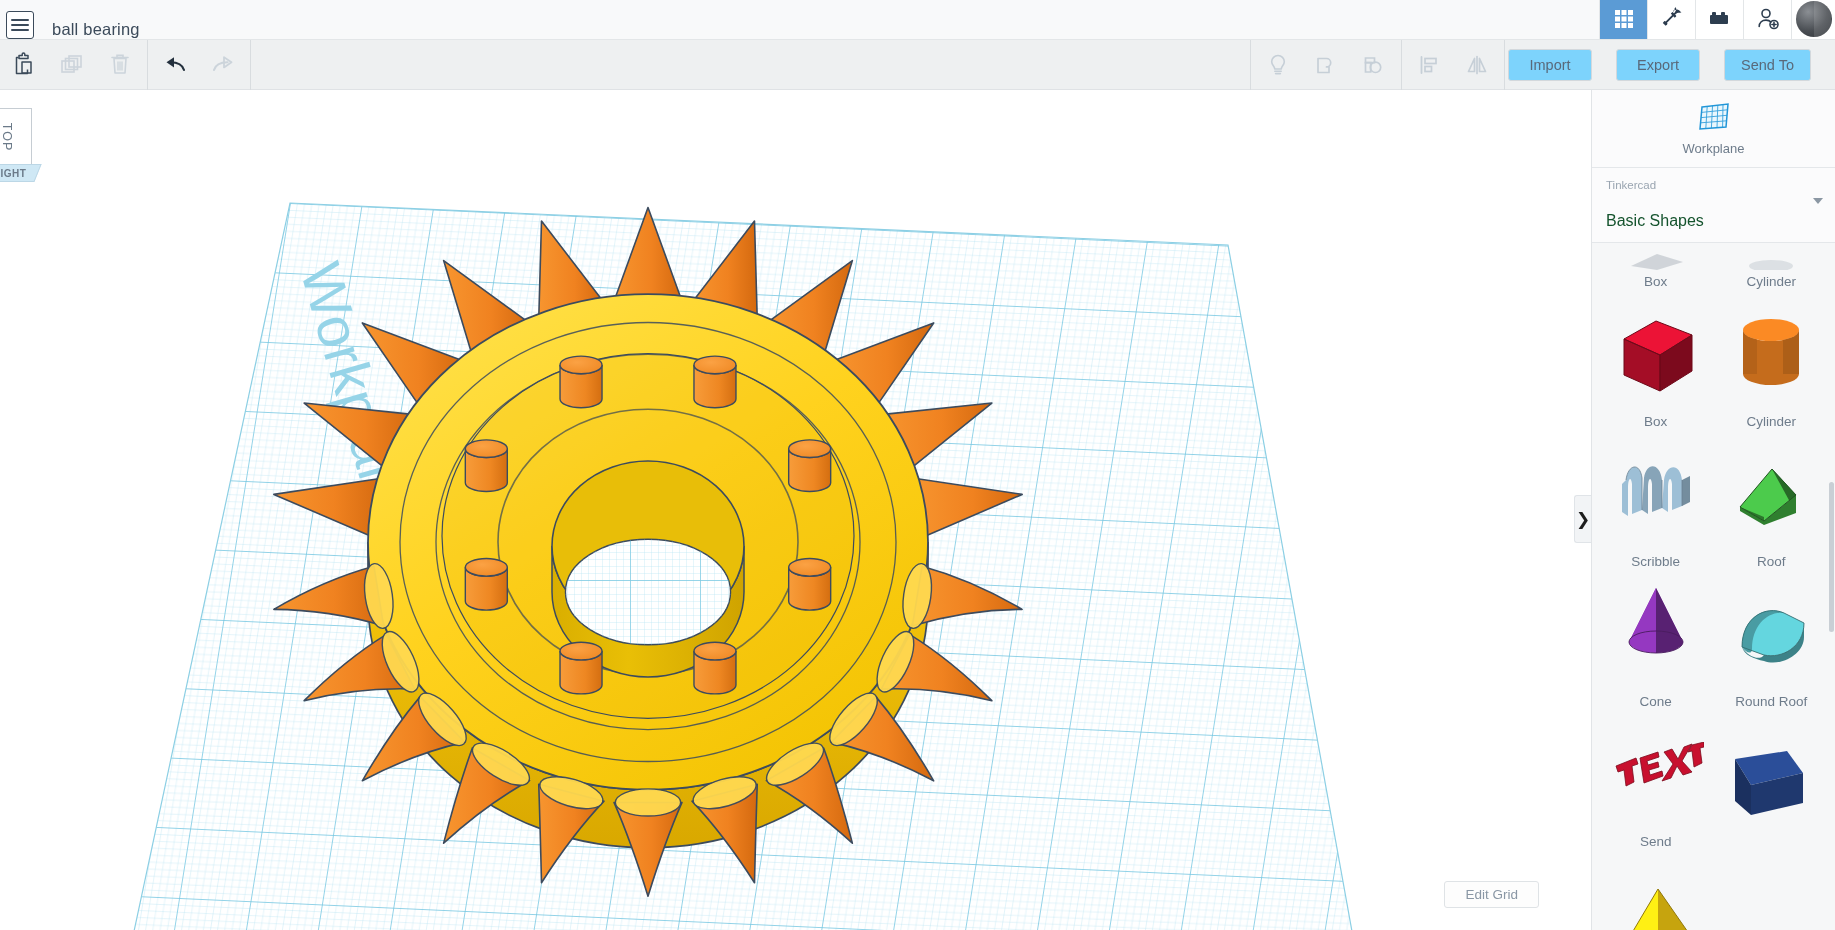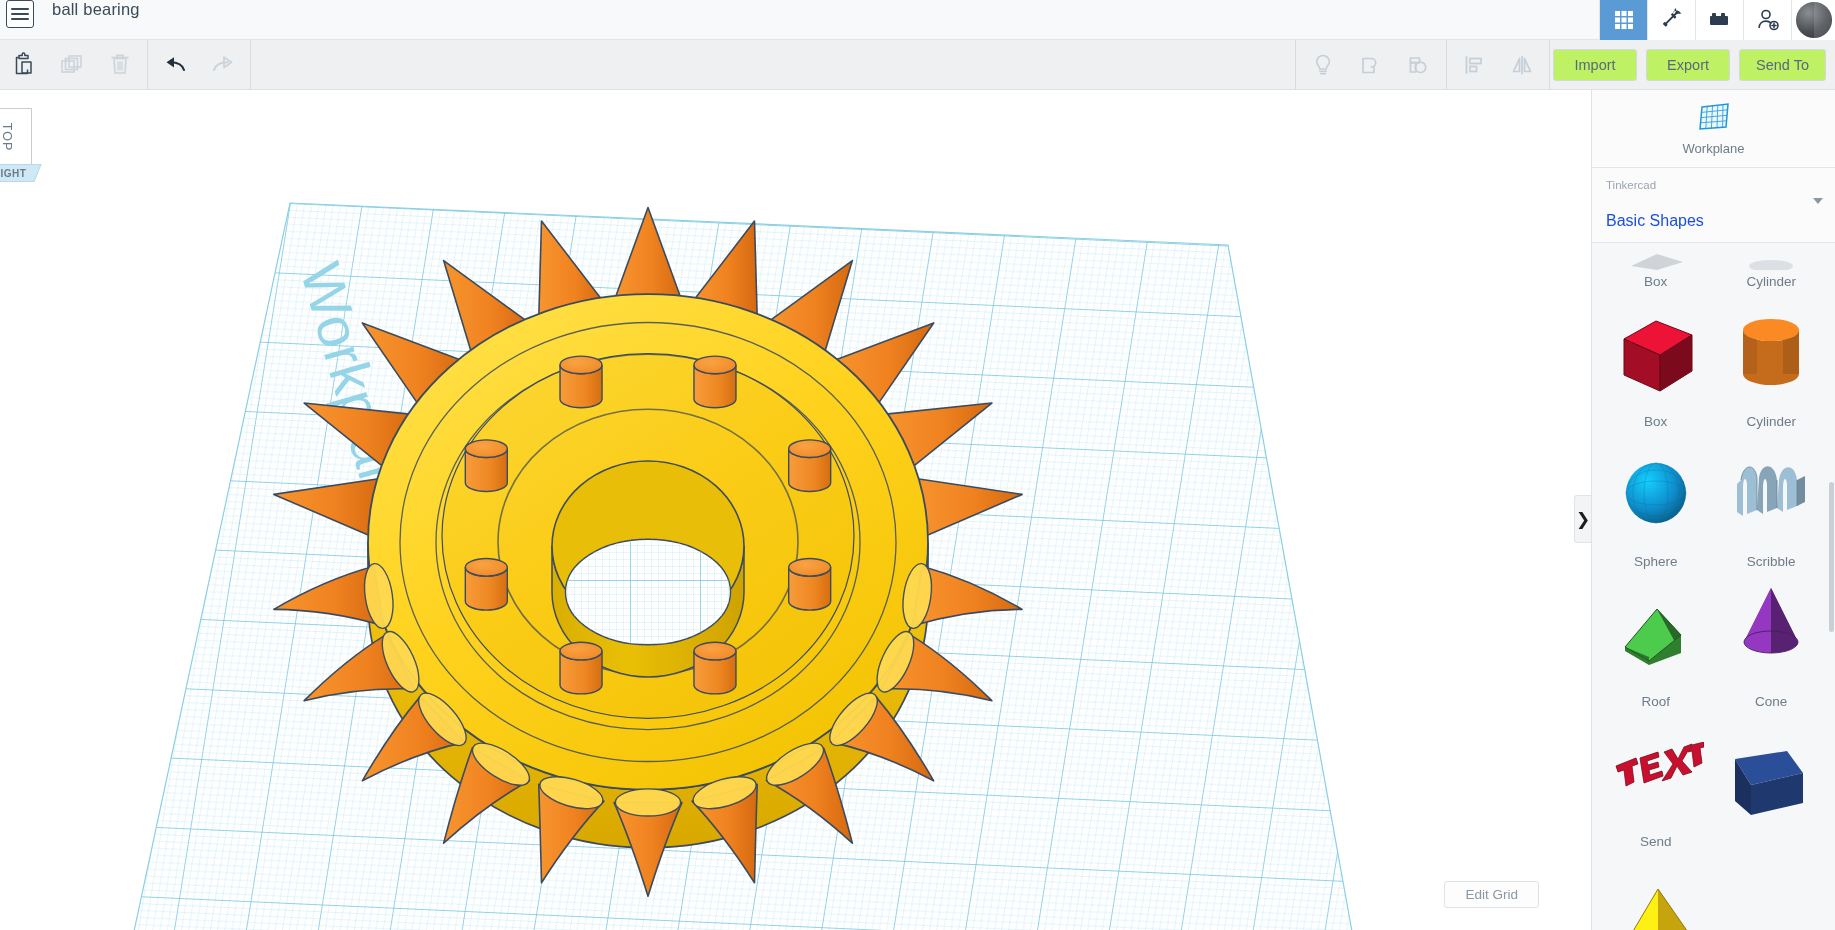--- a/index.html
+++ b/index.html
@@ -11,21 +11,21 @@
     -webkit-font-smoothing: antialiased;
   }
   #app { position: relative; width: 1835px; height: 930px; }
 
   
   .header {
     position: absolute; top: 0; left: 0;
     width: 1835px; height: 40px;
     background: #f8f9fa;
     border-bottom: 1px solid #e3e6e8;
-    display: flex; align-items: flex-start;
+    display: flex; align-items: flex-end;
   }
   .hamburger {
     width: 28px; height: 28px; margin-left: 6px;
     border: 1.6px solid #3b4a5a; border-radius: 3px;
     display: flex; flex-direction: column;
     justify-content: center; gap: 3.2px; padding: 0 4px;
     cursor: pointer; background: #fff;
   }
   .hamburger i {
     display: block; height: 2.2px; background: #3b4a5a;
@@ -75,22 +75,22 @@
     width: 48px; height: 50px; display: flex;
     align-items: center; justify-content: center; cursor: pointer;
   }
   .tb-sep {
     width: 1px; height: 50px; background: #d8dcdf; margin: 0 3px;
   }
   .tb-spacer { flex: 1 1 auto; }
   .tb-right { display: flex; align-items: center; height: 50px; }
   .act-btn {
     height: 32px; min-width: 84px; padding: 0 16px;
-    margin-right: 9px;
-    background: #bef264; border: 1px solid #d3d8dc; border-radius: 3px;
+    margin-right: 24px;
+    background: #7dd3fc; border: 1px solid #d3d8dc; border-radius: 3px;
     color: #59697a; font-size: 14.5px; font-family: "Liberation Sans", sans-serif;
     display: flex; align-items: center; justify-content: center; cursor: pointer;
   }
 
   
   .canvas {
     position: absolute; top: 90px; left: 0;
     width: 1591px; height: 840px;
     background: #ffffff; overflow: hidden;
   }
@@ -147,21 +147,21 @@
     cursor: pointer; border-right: 1px solid #e9ecee;
   }
   .rp-tool:last-child { border-right: none; }
   .rp-tool-label { font-size: 13px; color: #6e7c8b; }
 
   .rp-select {
     padding: 11px 14px 12px 14px; background: #fbfbfc;
     border-bottom: 1px solid #e4e7ea; position: relative; cursor: pointer;
   }
   .rp-sub { font-size: 11.5px; color: #9aa5b1; margin-bottom: 21px; }
-  .rp-main { font-size: 16px; color: #1d4ed8; }
+  .rp-main { font-size: 16px; color: #14532d; }
   .rp-caret {
     position: absolute; right: 12px; top: 30px;
     width: 0; height: 0;
     border-left: 5px solid transparent; border-right: 5px solid transparent;
     border-top: 6px solid #8b97a3;
   }
 
   .shape-grid {
     flex: 1; overflow: hidden; padding: 0 6px;
     display: grid; grid-template-columns: 1fr 1fr;
@@ -602,41 +602,20 @@
         <path d="M15 20 A28 11 0 0 0 71 20 L71 64 A28 11 0 0 1 15 64 Z" fill="#c56c1c"></path>
         <rect x="15" y="20" width="14" height="44" fill="#a65b18" opacity=".55"></rect>
         <rect x="55" y="20" width="16" height="44" fill="#9d5616" opacity=".6"></rect>
         <ellipse cx="43" cy="20" rx="28" ry="11" fill="#fb8a24"></ellipse>
       </svg>
           </div>
           <div class="shape-label">Cylinder</div>
         </div>
         <div class="shape-cell" style="height: 140px;">
           <div class="shape-vis">
-            <svg width="80" height="80" viewBox="0 0 80 80">
-        <defs>
-                <radialGradient id="sph0E8ECC" cx=".36" cy=".30" r=".85">
-          <stop offset="0%" stop-color="#14ceff"></stop>
-          <stop offset="55%" stop-color="#0E8ECC"></stop>
-          <stop offset="100%" stop-color="#084e70"></stop>
-        </radialGradient>
-              </defs>
-        <circle cx="40" cy="40" r="30" fill="url(#sph0E8ECC)"></circle>
-        <g stroke="#0a6693" stroke-width=".55" fill="none" opacity=".5">
-          <ellipse cx="40" cy="40" rx="12" ry="30"></ellipse>
-                <ellipse cx="40" cy="40" rx="23" ry="30"></ellipse>
-          <ellipse cx="40" cy="40" rx="30" ry="12"></ellipse>
-                <ellipse cx="40" cy="40" rx="30" ry="23"></ellipse>
-        </g>
-      </svg>
-          </div>
-          <div class="shape-label">Sphere</div>
-        </div>
-        <div class="shape-cell" style="height: 140px;">
-          <div class="shape-vis">
             <svg width="84" height="70" viewBox="0 0 84 70">
         <path d="M12 22 C14 6 26 4 28 20 L28 52 L18 56 L18 26 C17 18 14 20 14 30 L14 58 L8 54 L8 26 Z" fill="#9DBFD6"></path>
         <path d="M30 20 C32 4 46 4 48 22 L48 50 L38 54 L38 26 C37 18 34 20 34 30 L34 56 L28 52 Z" fill="#87a4b8"></path>
         <path d="M50 22 C52 6 66 4 68 22 L68 48 L58 52 L58 26 C57 18 54 20 54 30 L54 54 L48 50 Z" fill="#9DBFD6"></path>
         <path d="M68 22 L76 18 L76 44 L68 48 Z" fill="#748d9e"></path>
         <g fill="none" stroke="#6b8292" stroke-width=".8">
           <path d="M12 22 C14 6 26 4 28 20 L28 52"></path>
                 <path d="M48 22 L48 50"></path>
                 <path d="M68 22 L68 48"></path>
         </g>
@@ -664,20 +643,33 @@
         <path d="M41 8 L68 62 A28 11 0 0 1 14 62 Z" fill="#7A2E9E"></path>
         <path d="M41 8 L14 62 A28 11 0 0 0 41 73 Z" fill="#9538c1"></path>
         <path d="M41 8 L68 62 A28 11 0 0 1 41 73 Z" fill="#582172"></path>
         <ellipse cx="41" cy="62" rx="27" ry="11" fill="none" stroke="#491c5f" stroke-width=".9"></ellipse>
       </svg>
           </div>
           <div class="shape-label">Cone</div>
         </div>
         <div class="shape-cell" style="height: 140px;">
           <div class="shape-vis">
+            <svg width="90" height="72" viewBox="0 0 90 72">
+        <path d="M16 50 C16 20 40 8 58 16 L78 26 C78 50 56 62 38 58 Z" fill="#64d6df"></path>
+        <path d="M16 50 C22 60 34 64 38 58 L38 58 C56 62 78 50 78 26 L78 40 C78 58 54 70 38 64 C28 62 18 58 16 50 Z" fill="#3d8288"></path>
+        <path d="M16 50 C16 20 40 8 58 16 L58 16 C42 14 26 28 26 52 C26 58 20 56 16 50 Z" fill="#499ca3"></path>
+        <g fill="none" stroke="#336d71" stroke-width=".9">
+          <path d="M16 50 C16 20 40 8 58 16 L78 26 C78 50 56 62 38 58 Z"></path>
+        </g>
+      </svg>
+          </div>
+          <div class="shape-label">Round Roof</div>
+        </div>
+        <div class="shape-cell" style="height: 140px;">
+          <div class="shape-vis">
             <svg width="96" height="62" viewBox="0 0 96 62">
         <g fill="#C8102E" stroke="#7c0a1d" stroke-width=".8">
           <polygon points="8,24 28,16 30,22 24,24 26,40 18,44 16,28 10,30"></polygon>
           <polygon points="32,16 50,10 51,15 39,19 40,23 50,20 51,25 41,28 42,33 54,29 55,34 36,41"></polygon>
           <polygon points="56,10 64,7 70,17 76,5 84,2 74,19 84,30 75,33 69,24 63,36 54,39 65,22"></polygon>
           <polygon points="84,3 96,0 96,5 92,6 94,21 86,25 84,9 80,10"></polygon>
         </g>
       </svg>
           </div>
           <div class="shape-label">Send</div>

